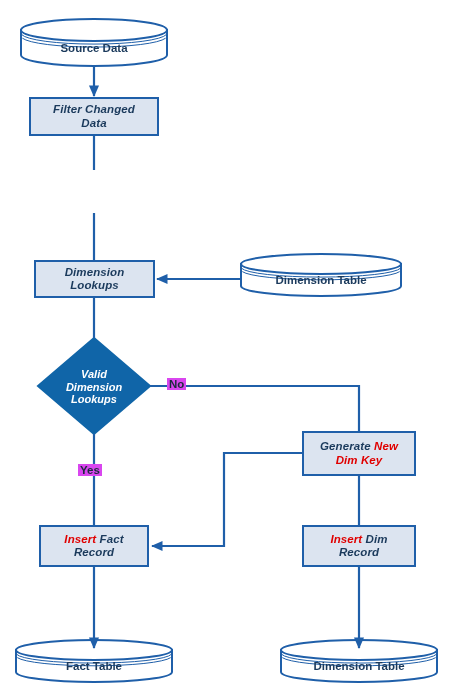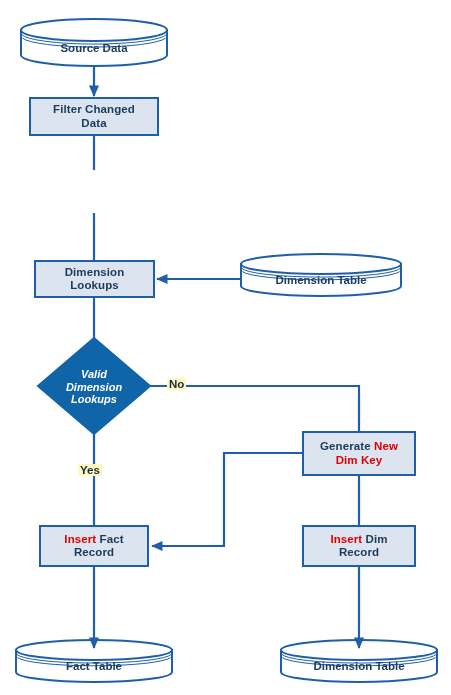--- a/index.html
+++ b/index.html
@@ -28,20 +28,21 @@
     height: 695px;
   }
   .node {
     position: absolute;
     box-sizing: border-box;
     display: flex;
     align-items: center;
     justify-content: center;
     text-align: center;
     line-height: 1.15;
+    font-style: italic;
   }
   .process-box {
     background: #dce4f0;
     border: 2px solid #1f5fa9;
     color: #1b3a5c;
     font-size: 11.5px;
     font-weight: bold;
     letter-spacing: 0.1px;
   }
   .process-box .red {
@@ -70,21 +71,21 @@
     text-align: center;
     line-height: 1.18;
     box-sizing: border-box;
     pointer-events: none;
   }
   .edge-label {
     position: absolute;
     color: #1b2a3c;
     font-size: 11.5px;
     font-weight: bold;
-    background: #fef9c3;
+    background: #d946ef;
     padding: 0 2px;
     white-space: nowrap;
   }
   .watermark {
     position: absolute;
     color: #9a9a9a;
     font-size: 12px;
     font-family: "DejaVu Sans", sans-serif;
     letter-spacing: 0.2px;
     white-space: nowrap;

